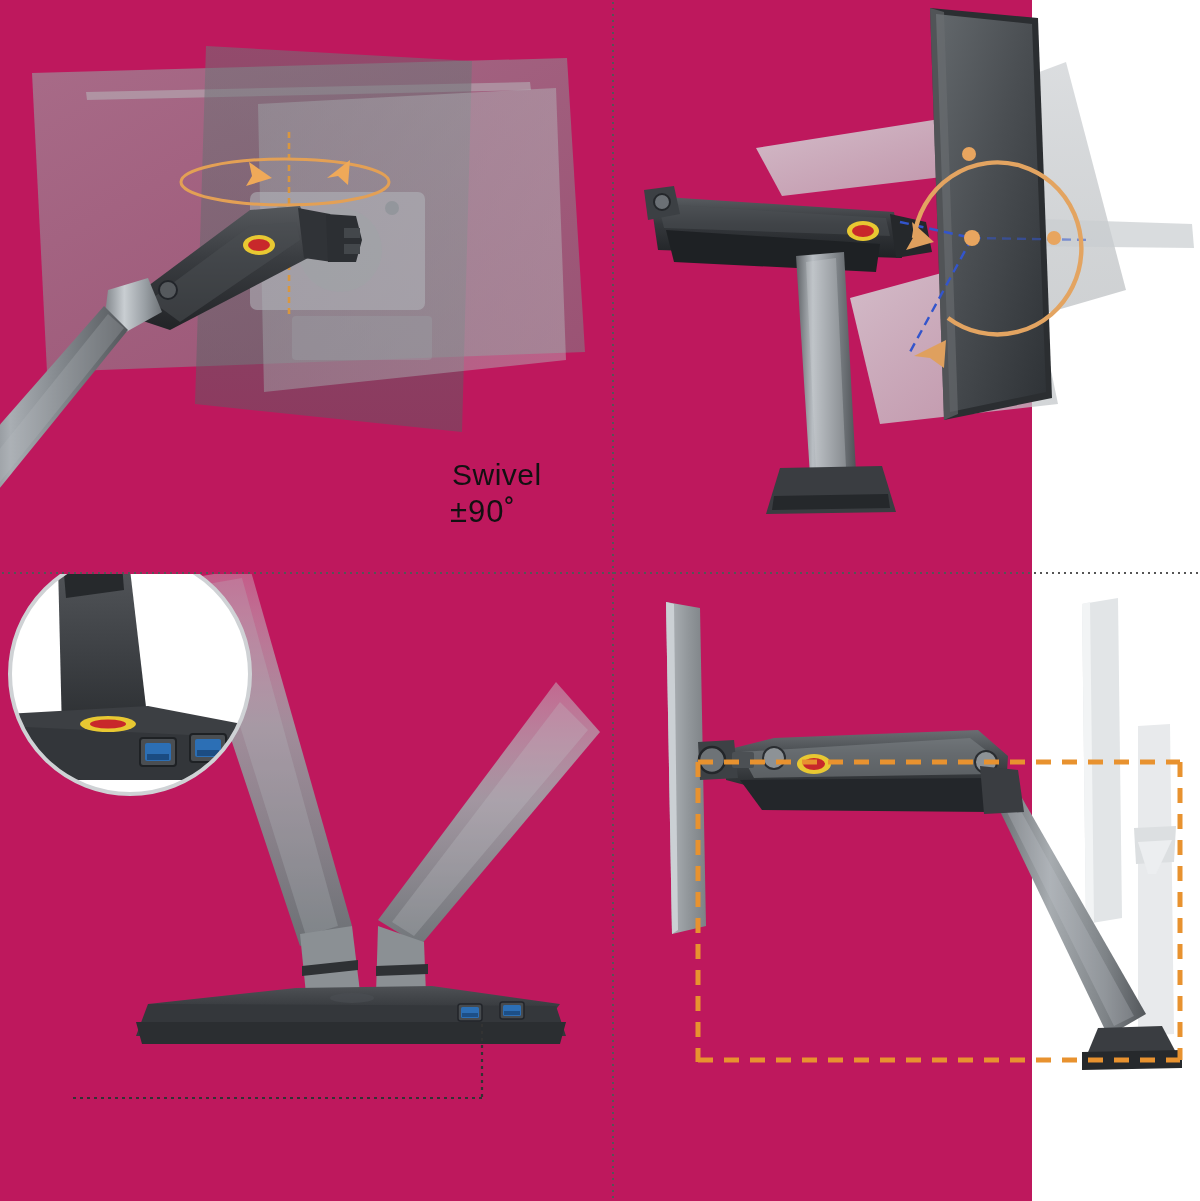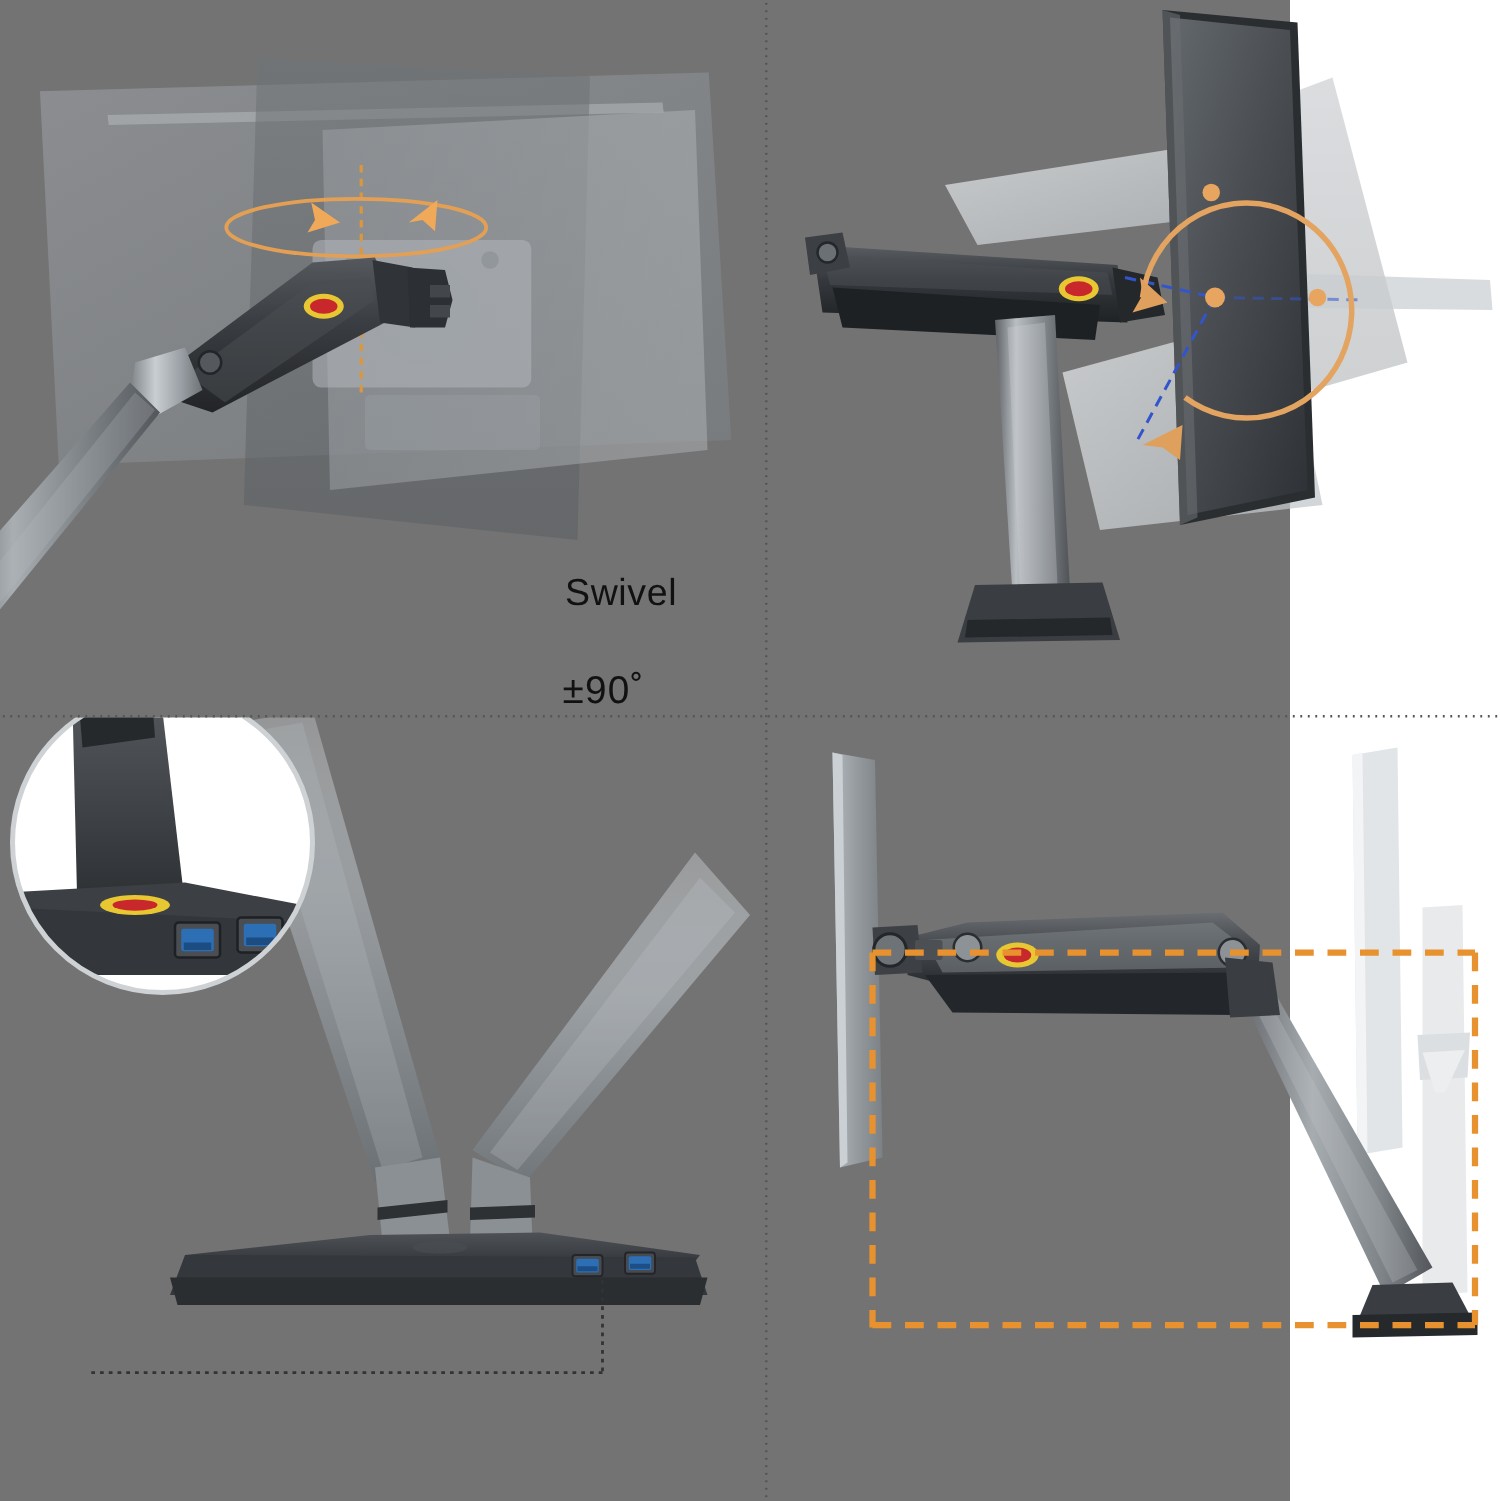--- a/index.html
+++ b/index.html
@@ -1,37 +1,37 @@
 <!DOCTYPE html>
 <html><head>
 <meta charset="utf-8">
 <style>
   html,body{margin:0;padding:0;background:#fff;}
   body{width:1200px;height:1201px;overflow:hidden;font-family:"Liberation Sans",sans-serif;}
-  #stage{position:relative;width:1032px;height:1201px;background:#737373;}
+  #stage{position:relative;width:1032px;height:1201px;background:#be185d;}
 
   
   .div-h{position:absolute;left:0;top:572px;width:1200px;height:2px;
     background-image:radial-gradient(circle,#555 0.9px,transparent 1.1px);
     background-size:6px 2px;background-repeat:repeat-x;}
   .div-v{position:absolute;left:612px;top:0;width:2px;height:1201px;
     background-image:radial-gradient(circle,#555 0.9px,transparent 1.1px);
     background-size:2px 6px;background-repeat:repeat-y;}
 
   .quad{position:absolute;overflow:hidden;}
   #q-tl{left:0;top:0;width:612px;height:572px;}
   #q-tr{left:614px;top:0;width:586px;height:572px;}
   #q-bl{left:0;top:574px;width:612px;height:627px;}
   #q-br{left:614px;top:574px;width:586px;height:627px;}
 
   .lbl{position:absolute;color:#111;white-space:pre;}
 
   
   #swivel-cap{left:452px;top:455px;font-size:30px;line-height:40px;letter-spacing:.5px;}
-  #swivel-deg{left:450px;top:492px;font-size:31px;line-height:40px;letter-spacing:1px;margin-top:40px;}
+  #swivel-deg{left:450px;top:492px;font-size:31px;line-height:40px;letter-spacing:1px;}
 
   svg{position:absolute;left:0;top:0;overflow:visible;}
 </style>
 </head>
 <body>
 
 <div id="stage">
 
   <div class="quad" id="q-tl">
     <svg width="612" height="572" viewBox="0 0 612 572">

